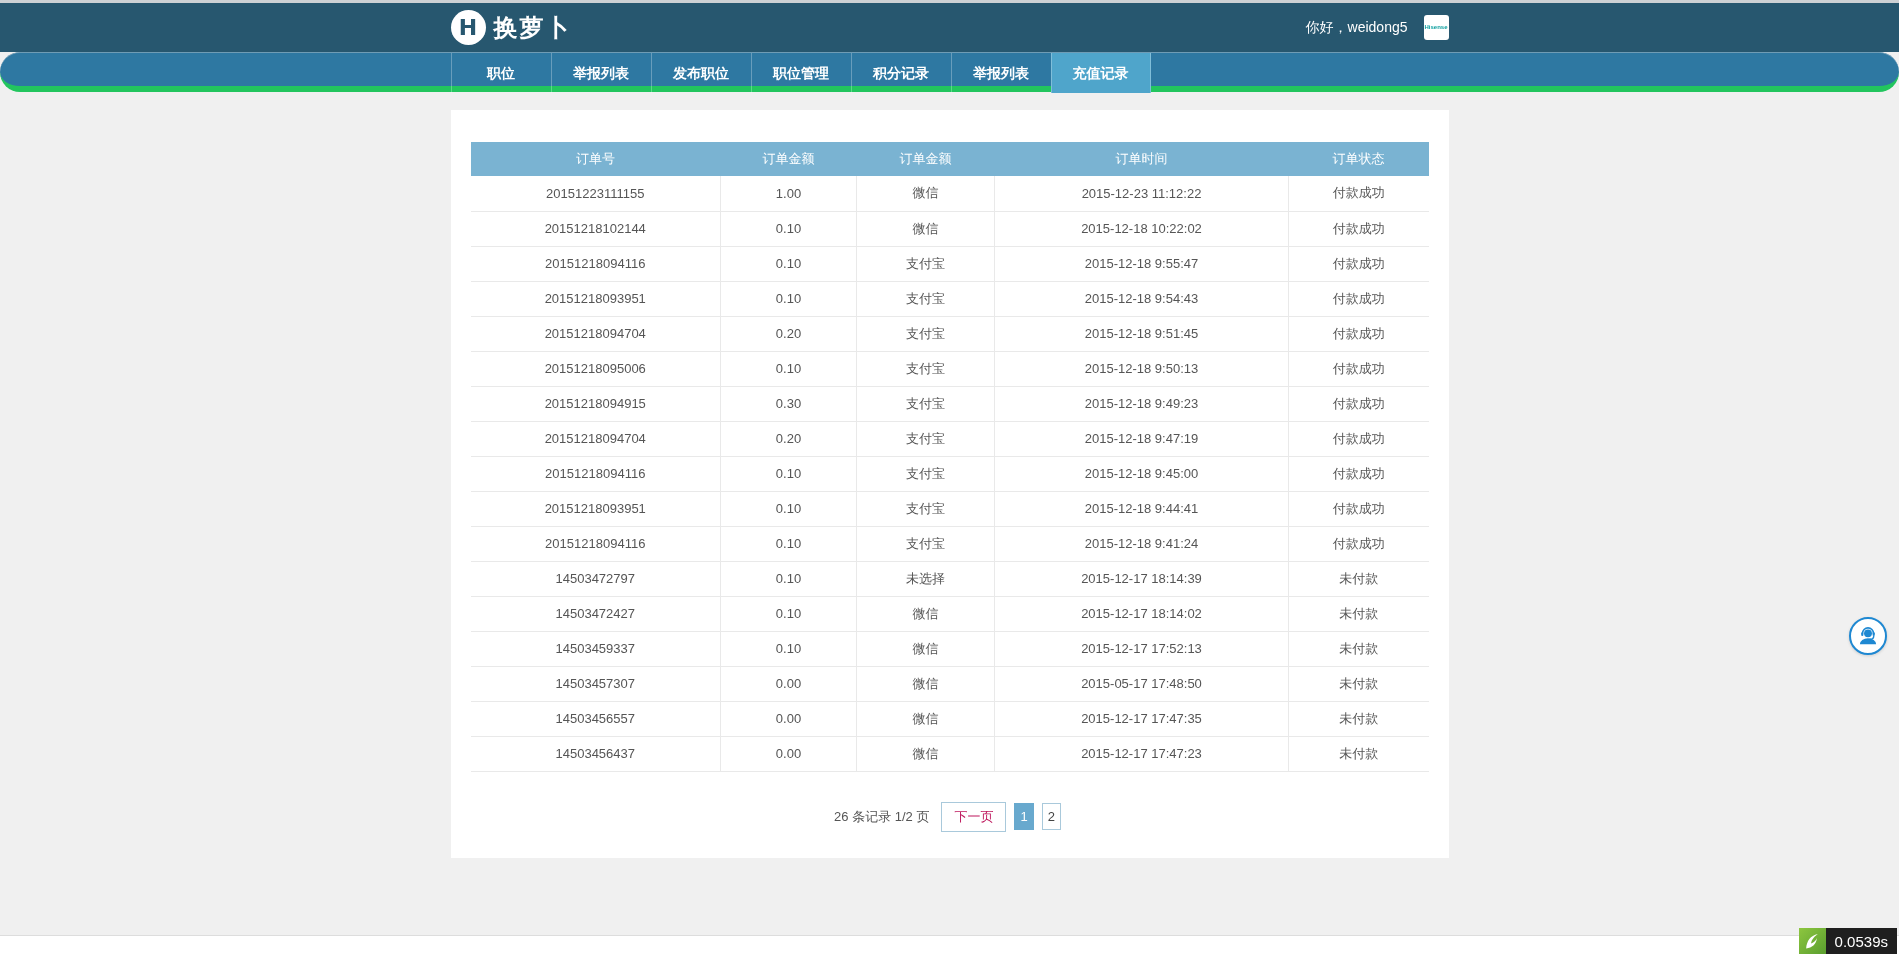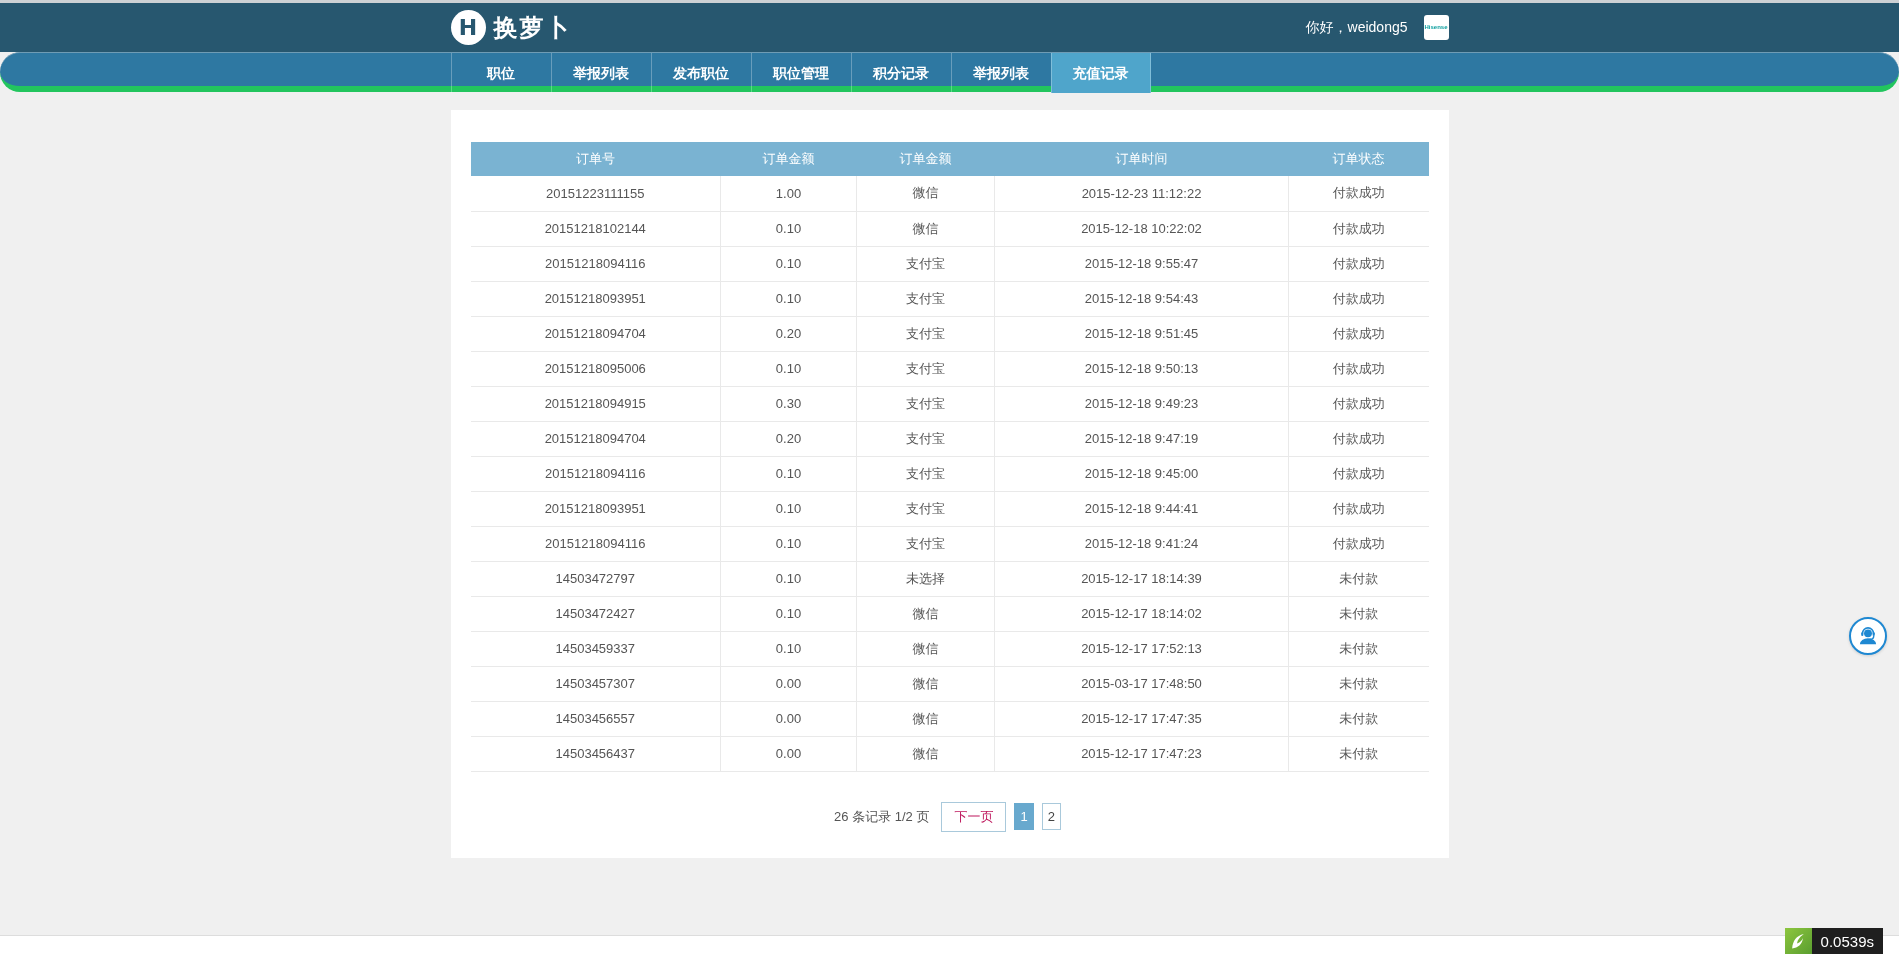--- a/index.html
+++ b/index.html
@@ -103,21 +103,21 @@
     display: flex; align-items: center; justify-content: center;
     cursor: pointer; box-shadow: 0 1px 3px rgba(0,0,0,0.15);
   }
 
   
   .footer-strip {
     position: absolute; left: 0; bottom: 0; width: 100%; height: 19px;
     background: #fff; border-top: 1px solid #ddd;
   }
   .perf-wrap {
-    position: absolute; right: 16px; bottom: 0; display: flex; align-items: stretch; height: 26px;
+    position: absolute; right: 2px; bottom: 0; display: flex; align-items: stretch; height: 26px;
   }
   .tp-logo {
     width: 27px; background: linear-gradient(135deg, #8dc63f, #5a9e2f);
     display: flex; align-items: center; justify-content: center; cursor: pointer;
   }
   .perf-badge {
     background: #1f1f1f; color: #fff; font-size: 15px;
     display: flex; align-items: center; padding: 0 9px;
   }
 </style>
@@ -271,21 +271,21 @@
               <td>14503459337</td>
               <td>0.10</td>
               <td>微信</td>
               <td>2015-12-17 17:52:13</td>
               <td>未付款</td>
             </tr>
             <tr>
               <td>14503457307</td>
               <td>0.00</td>
               <td>微信</td>
-              <td>2015-03-17 17:48:50</td>
+              <td>2015-05-17 17:48:50</td>
               <td>未付款</td>
             </tr>
             <tr>
               <td>14503456557</td>
               <td>0.00</td>
               <td>微信</td>
               <td>2015-12-17 17:47:35</td>
               <td>未付款</td>
             </tr>
             <tr>

